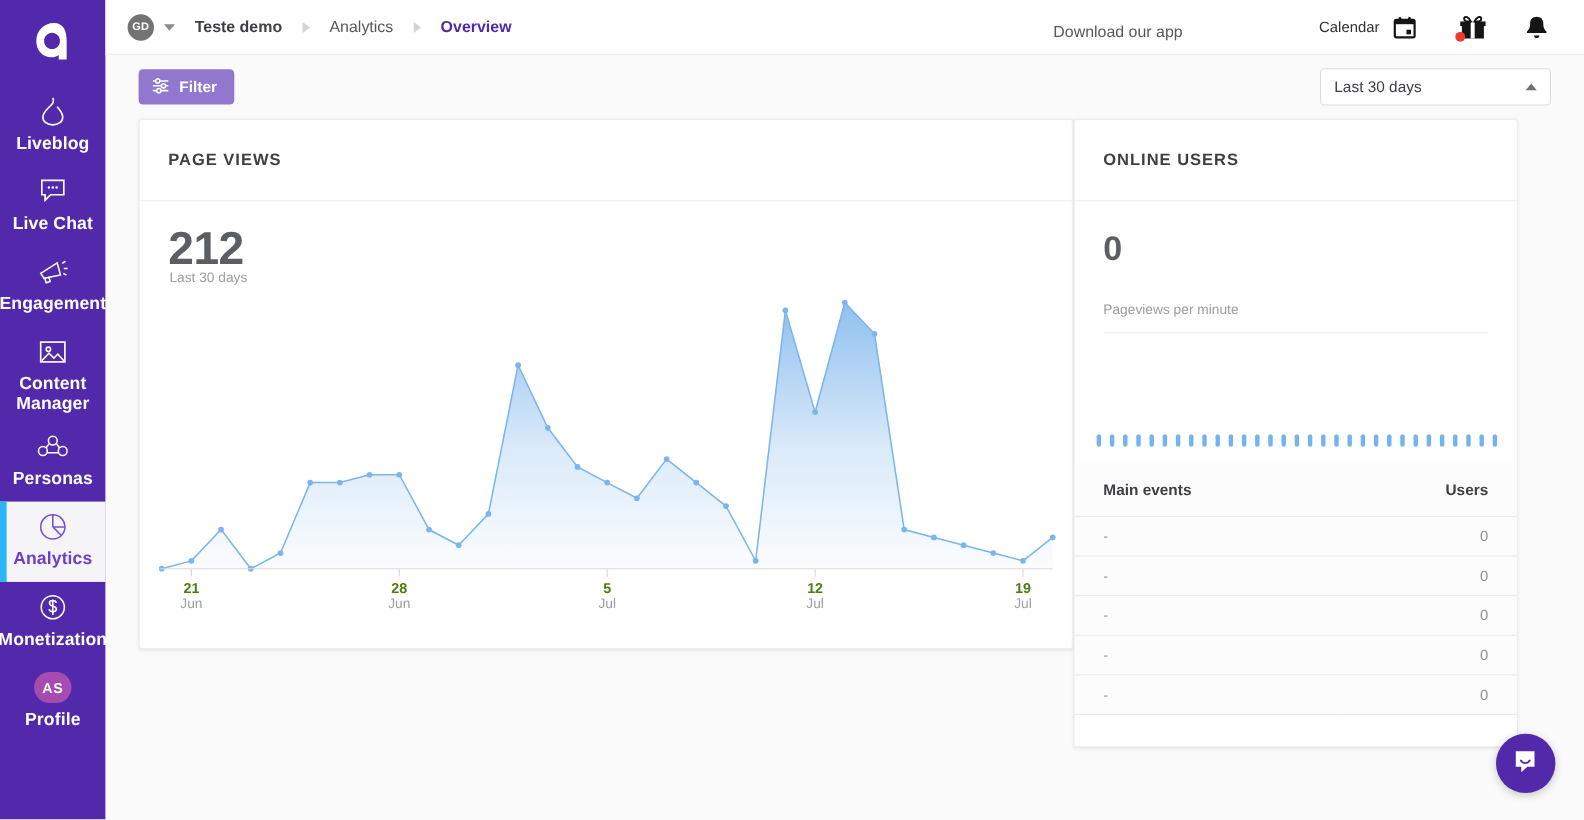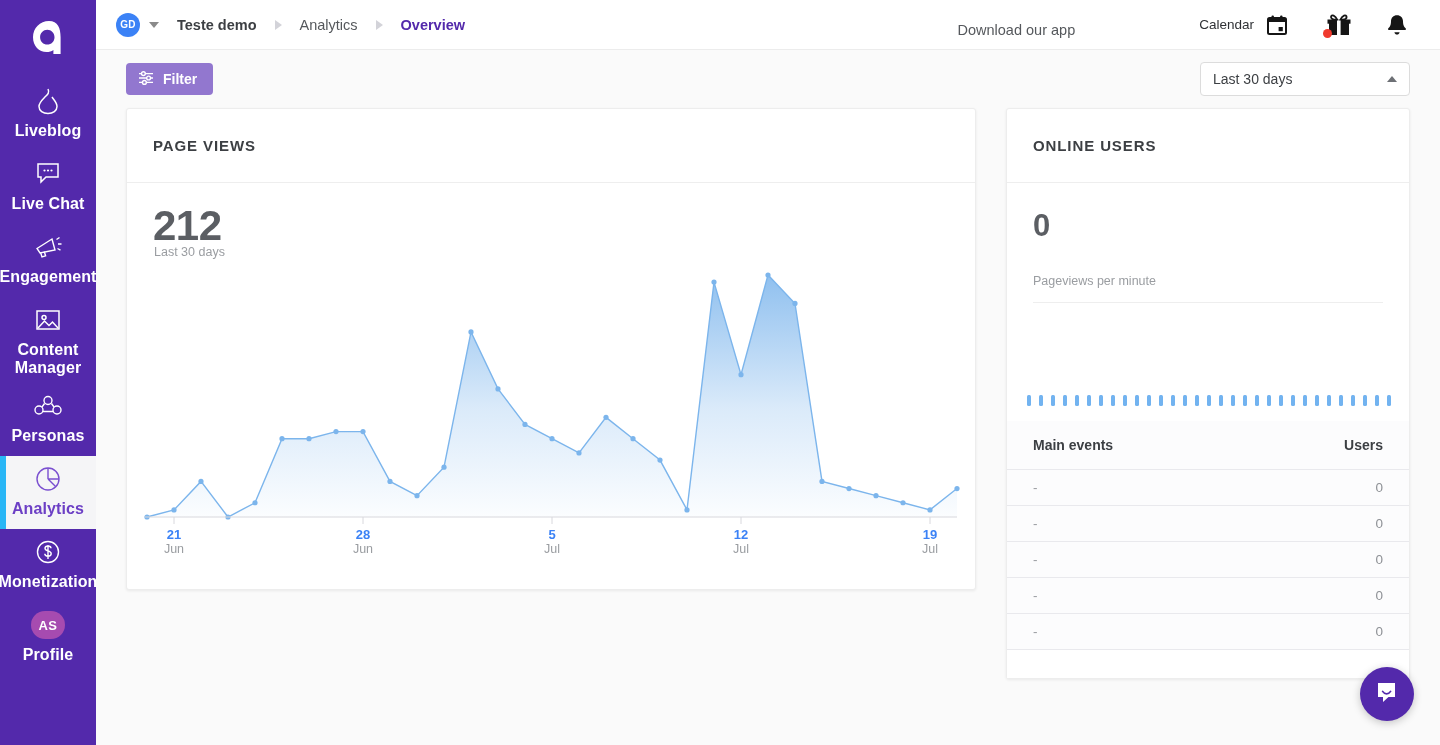--- a/index.html
+++ b/index.html
@@ -43,21 +43,21 @@
   
   .main { flex: 1 1 auto; width: 1344px; height: 745px; position: relative; background: #fafafa; }
 
   
   .topbar {
     height: 50px; background: #ffffff; border-bottom: 1px solid #ececec;
     display: flex; align-items: center; padding: 0 30px 0 20px;
   }
   .bc { display: flex; align-items: center; gap: 0; }
   .bc-avatar {
-    width: 24px; height: 24px; border-radius: 50%; background: #3b82f6;
+    width: 24px; height: 24px; border-radius: 50%; background: #737373;
     color: #ffffff; font-size: 10px; font-weight: bold; letter-spacing: .3px;
     display: flex; align-items: center; justify-content: center;
   }
   .caret-down { margin-left: 9px; width: 0; height: 0;
     border-left: 5px solid transparent; border-right: 5px solid transparent;
     border-top: 6px solid #8a8a8a; cursor: pointer; }
   .bc-link { font-size: 14.5px; color: #55585c; padding: 0 0 0 18px; cursor: pointer; }
   .bc-link.strong { font-weight: bold; color: #3c3f43; }
   .bc-link.current { color: #5329ab; font-weight: bold; }
   .bc-sep { margin-left: 18px; width: 0; height: 0;
@@ -83,39 +83,39 @@
     margin-left: auto; width: 210px; height: 34px; background: #ffffff;
     border: 1px solid #dcdcdc; border-radius: 4px;
     display: flex; align-items: center; padding: 0 12px; cursor: pointer;
   }
   .range-select span { font-size: 14px; color: #3c3f43; }
   .caret-up { margin-left: auto; width: 0; height: 0;
     border-left: 5px solid transparent; border-right: 5px solid transparent;
     border-bottom: 6px solid #6d7075; }
 
   
-  .content { display: flex; padding: 0 30px; gap: 30px; align-items: flex-start; }
+  .content { display: flex; padding: 0 30px; align-items: flex-start; }
   .col-left { width: 850px; flex: 0 0 850px; }
   .col-right { width: 404px; flex: 0 0 404px; }
 
   .card {
     background: #ffffff; border: 1px solid #ededed; border-radius: 3px;
     box-shadow: 0 1px 3px rgba(0,0,0,.07);
   }
   .card-head { height: 74px; display: flex; align-items: center; padding: 0 26px; border-bottom: 1px solid #eeeeee; }
   .card-title { font-size: 15px; font-weight: bold; color: #3c3f43; letter-spacing: .9px; }
 
   .kpi { padding: 26px 26px 0 26px; }
   .kpi-value { font-size: 42px; font-weight: bold; color: #5b5e63; line-height: 34px; letter-spacing: -.5px; }
   .kpi-sub { font-size: 12.5px; color: #9a9da1; margin-top: 2px; margin-left: 1px; }
 
   .chart-area { position: relative; height: 330px; }
   .chart-area svg { display: block; }
   .tick-label { position: absolute; text-align: center; width: 60px; }
-  .tick-day { font-size: 13px; font-weight: bold; color: #3b82f6; line-height: 14px; }
+  .tick-day { font-size: 13px; font-weight: bold; color: #4d7c0f; line-height: 14px; }
   .tick-mon { font-size: 12.5px; color: #9a9da1; line-height: 14px; }
 
   .ou-body { padding: 26px 26px 0 26px; }
   .ou-value { font-size: 31px; font-weight: bold; color: #5b5e63; line-height: 34px; }
   .ou-sub { font-size: 12.5px; color: #9a9da1; margin-top: 31px; padding-bottom: 14px; border-bottom: 1px solid #eeeeee; }
   .spark { height: 118px; position: relative; padding: 0 20px; }
   .spark-row { position: absolute; bottom: 15px; left: 20px; right: 18px; display: flex; justify-content: space-between; align-items: flex-end; height: 14px; }
   .spark-bar { width: 4px; height: 11px; background: #72b3f0; border-radius: 1.5px; }
 
   .tbl { width: 100%; border-collapse: collapse; background: #fcfcfd; }

